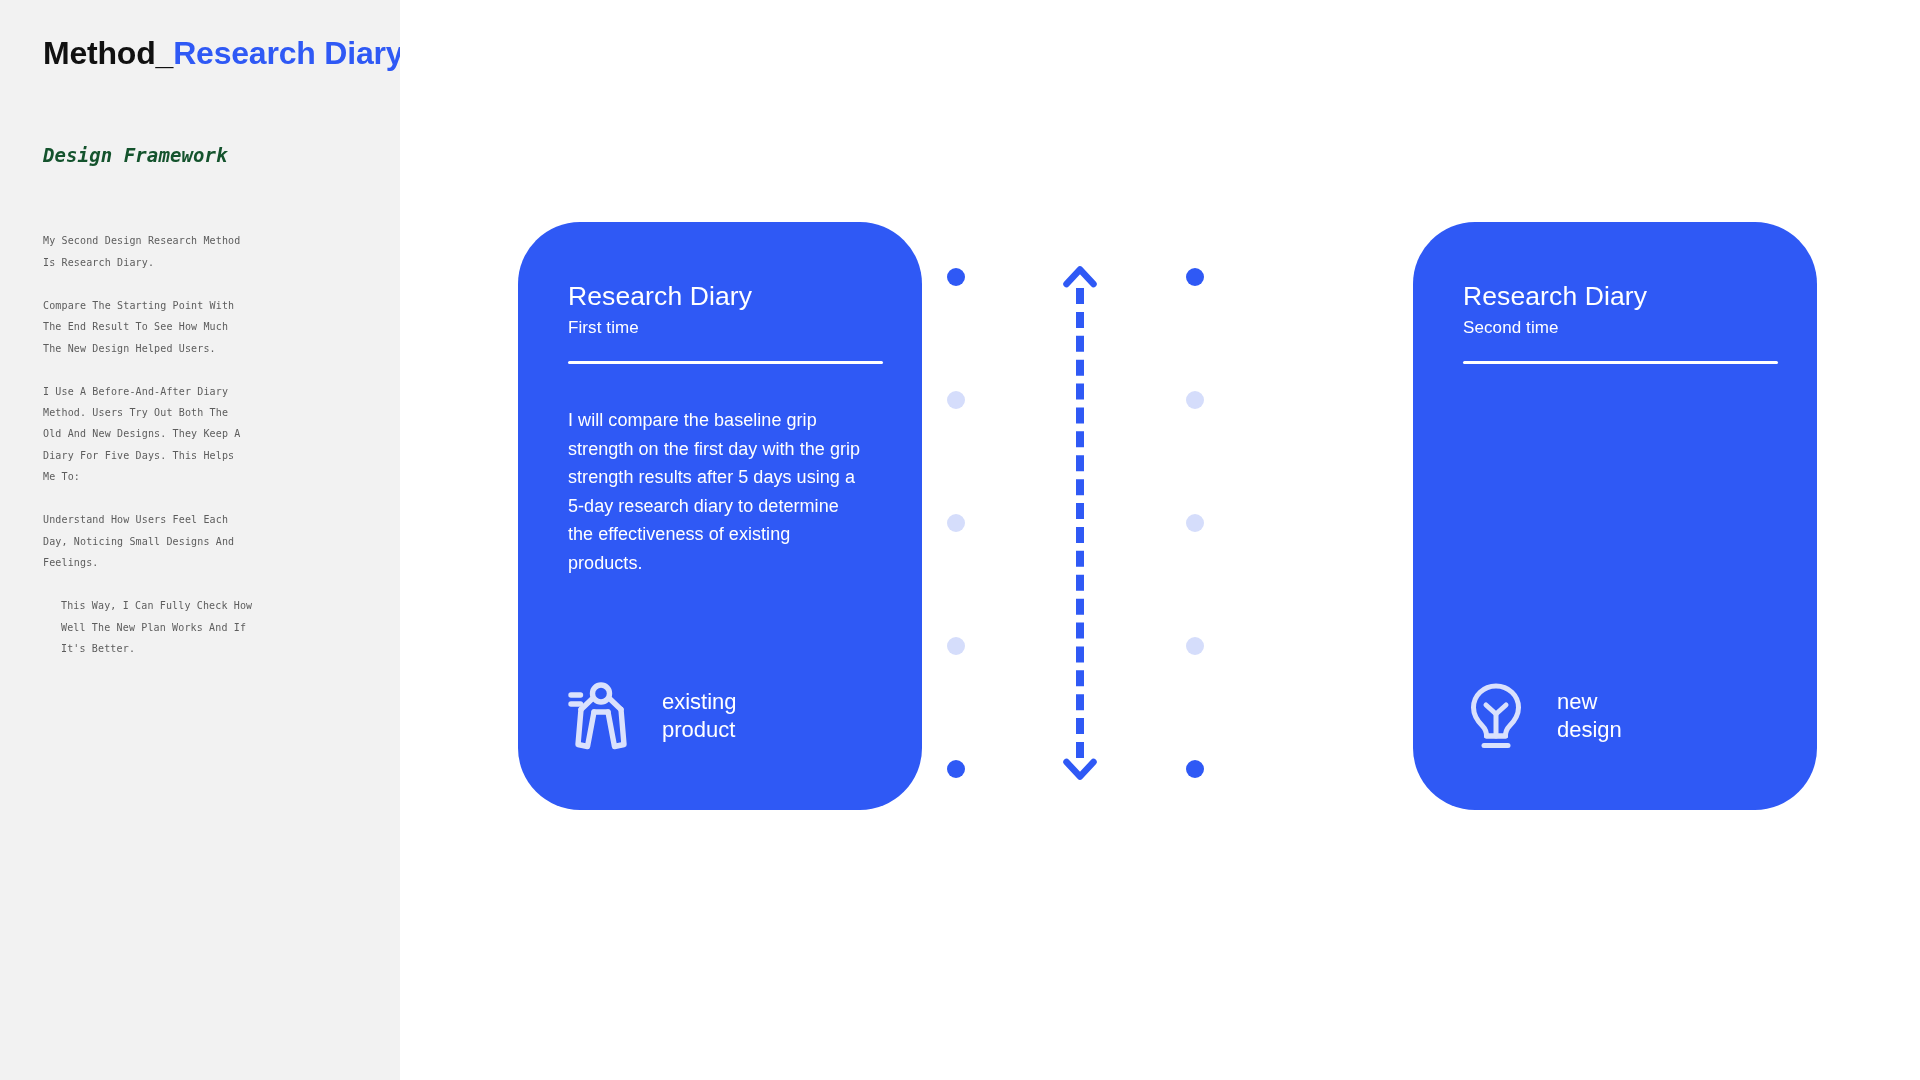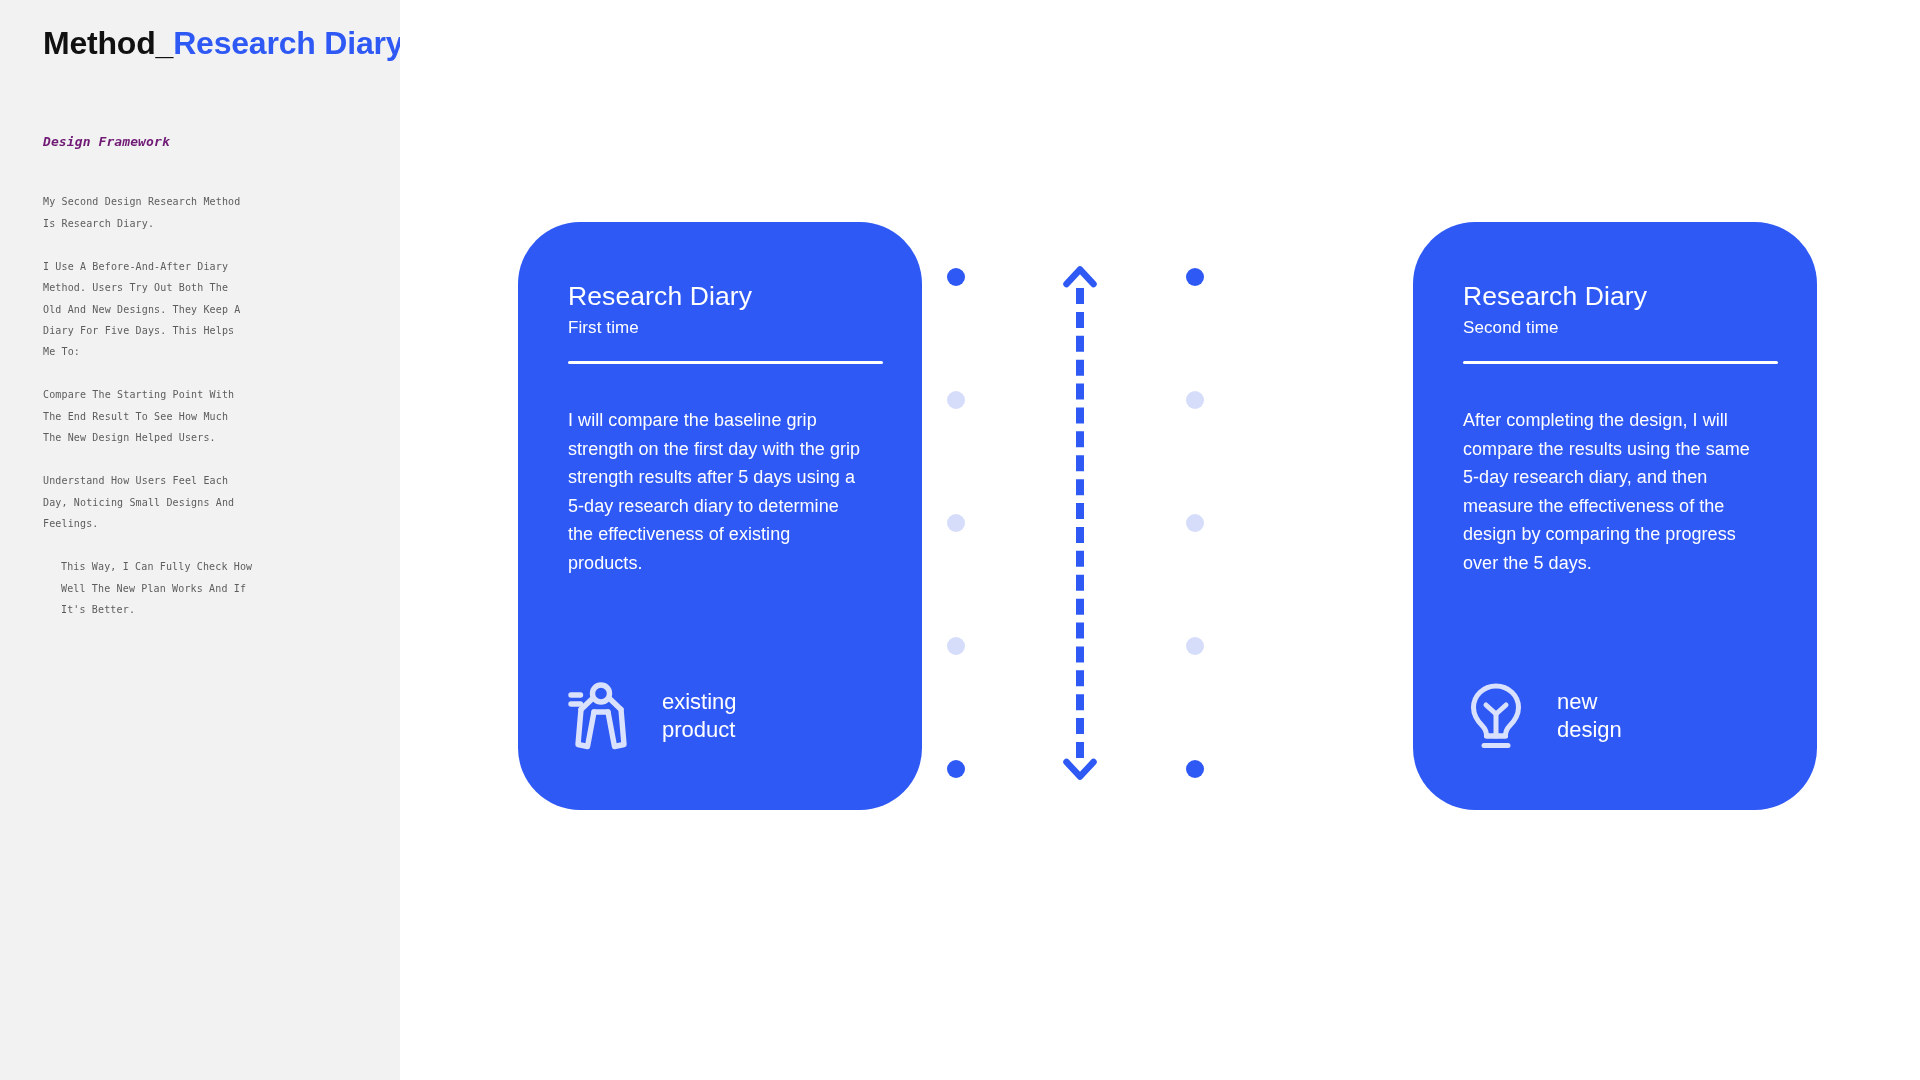--- a/index.html
+++ b/index.html
@@ -15,41 +15,41 @@
     font-family: "Liberation Sans", sans-serif;
     display: flex;
   }
 
   
   .sidebar {
     width: 400px;
     height: 1080px;
     background: #f2f2f2;
     flex: 0 0 400px;
-    padding: 24px 42px 0 43px;
+    padding: 34px 42px 0 43px;
   }
 
   .method-title {
     font-size: 32px;
     line-height: 1.2;
     letter-spacing: -0.2px;
     white-space: nowrap;
     margin-bottom: 72px;
   }
   .method-title .part-dark { color: #111111; }
   .method-title .part-accent { color: #2f59f5; }
 
   .framework-label {
     font-family: "DejaVu Sans Mono", "Liberation Mono", monospace;
     font-weight: bold;
     font-style: italic;
-    font-size: 13px;
-    color: #701a75;
+    font-size: 19px;
+    color: #14532d;
     letter-spacing: 0.1px;
-    margin-bottom: 42px;
+    margin-bottom: 64px;
   }
 
   .body-copy p {
     font-family: "DejaVu Sans Mono", "Liberation Mono", monospace;
     font-size: 10px;
     line-height: 21.3px;
     color: #5d5d5d;
     letter-spacing: 0.15px;
     margin-bottom: 22px;
     white-space: pre-line;
@@ -186,28 +186,28 @@
 
   <h1 class="method-title">
     <span class="part-dark">Method_</span><span class="part-accent">Research Diary</span>
   </h1>
 
   <div class="framework-label">Design Framework</div>
 
   <div class="body-copy">
     <p>My Second Design Research Method
 Is Research Diary.</p>
+    <p>Compare The Starting Point With
+The End Result To See How Much
+The New Design Helped Users.</p>
     <p>I Use A Before-And-After Diary
 Method. Users Try Out Both The
 Old And New Designs. They Keep A
 Diary For Five Days. This Helps
 Me To:</p>
-    <p>Compare The Starting Point With
-The End Result To See How Much
-The New Design Helped Users.</p>
     <p>Understand How Users Feel Each
 Day, Noticing Small Designs And
 Feelings.</p>
     <p>This Way, I Can Fully Check How
 Well The New Plan Works And If
 It's Better.</p>
   </div>
 
 </aside>
 
@@ -268,21 +268,20 @@
       <span class="dot"></span>
       <span class="dot solid"></span>
     </div>
 
   </div>
 
   <section class="card right">
     <div class="card-title">Research Diary</div>
     <div class="card-subtitle">Second time</div>
     <div class="card-divider"></div>
-    <div class="card-body">After completing the design, I will compare the results using the same 5-day research diary, and then measure the effectiveness of the design by comparing the progress over the 5 days.</div>
 
     <div class="card-footer">
       <span class="footer-icon">
         <svg viewBox="0 0 66 70" width="66" height="70" fill="none" stroke="#e8ecfd" stroke-width="5" stroke-linecap="round" stroke-linejoin="round">
           <path d="M33 5 C20.5 5 10.5 14.5 10.5 26.5 C10.5 34.5 15 40.5 19.5 45 C22.5 48 23.5 51 23.5 55 L42.5 55 C42.5 51 43.5 48 46.5 45 C51 40.5 55.5 34.5 55.5 26.5 C55.5 14.5 45.5 5 33 5 Z"></path>
           <path d="M23.5 55 L42.5 55"></path>
           <path d="M21 64.5 L45 64.5"></path>
           <path d="M33 55 L33 33"></path>
           <path d="M23 24 L33 33 L43 24"></path>
         </svg>

